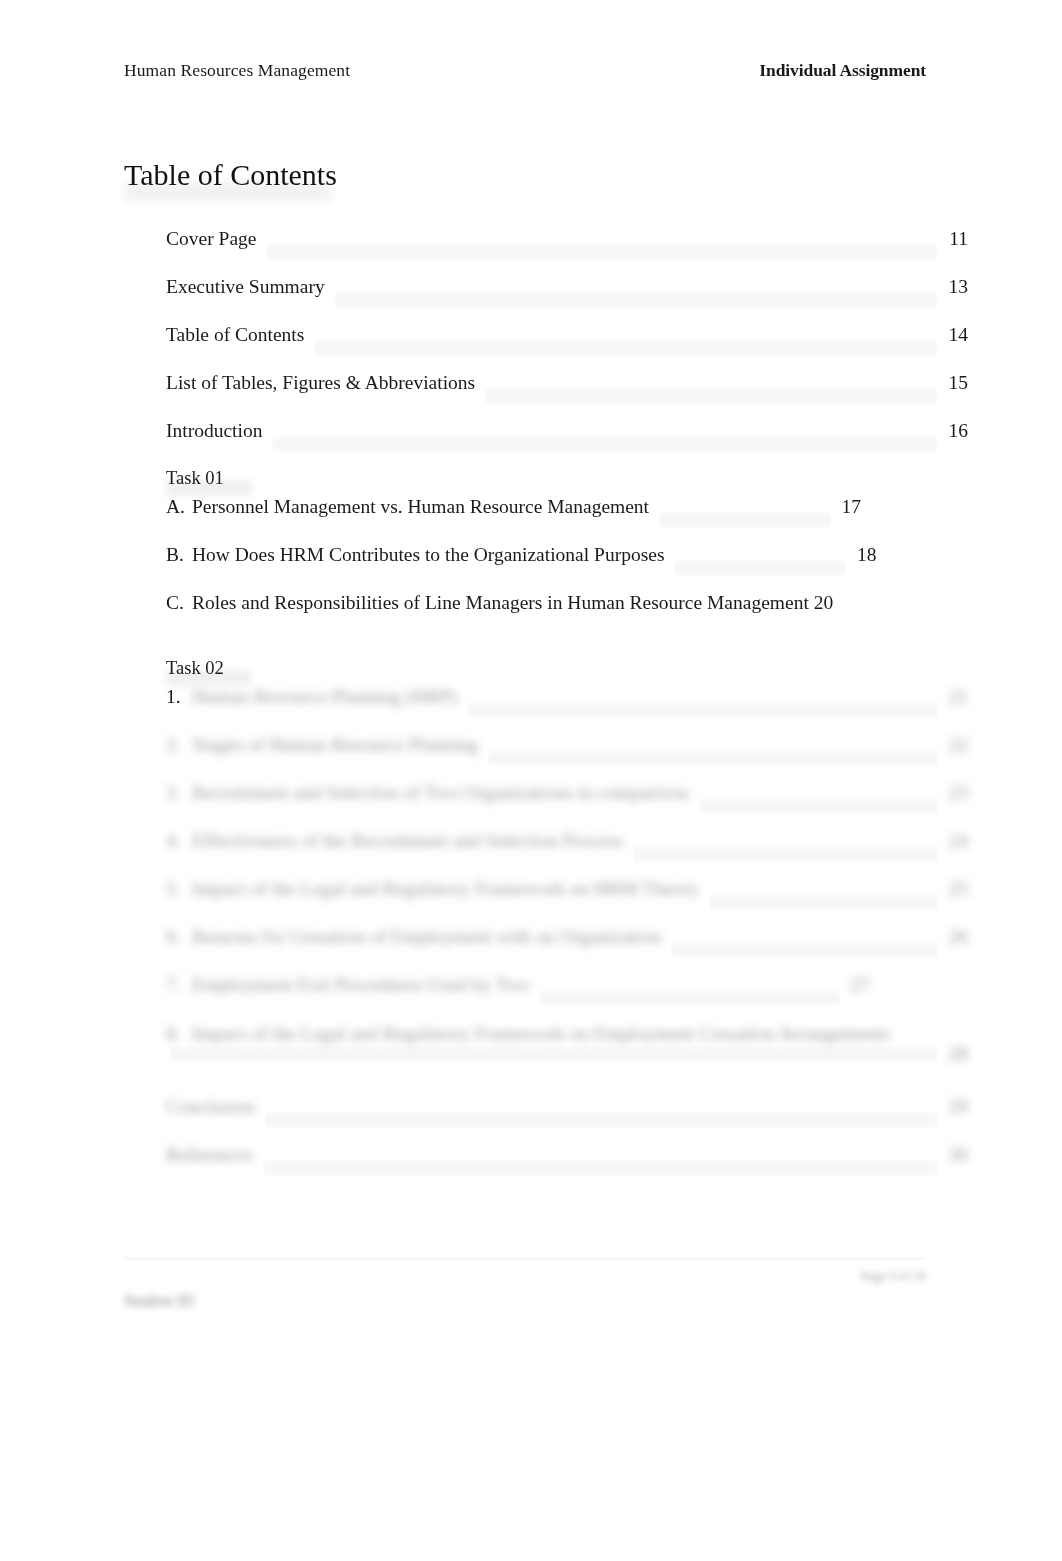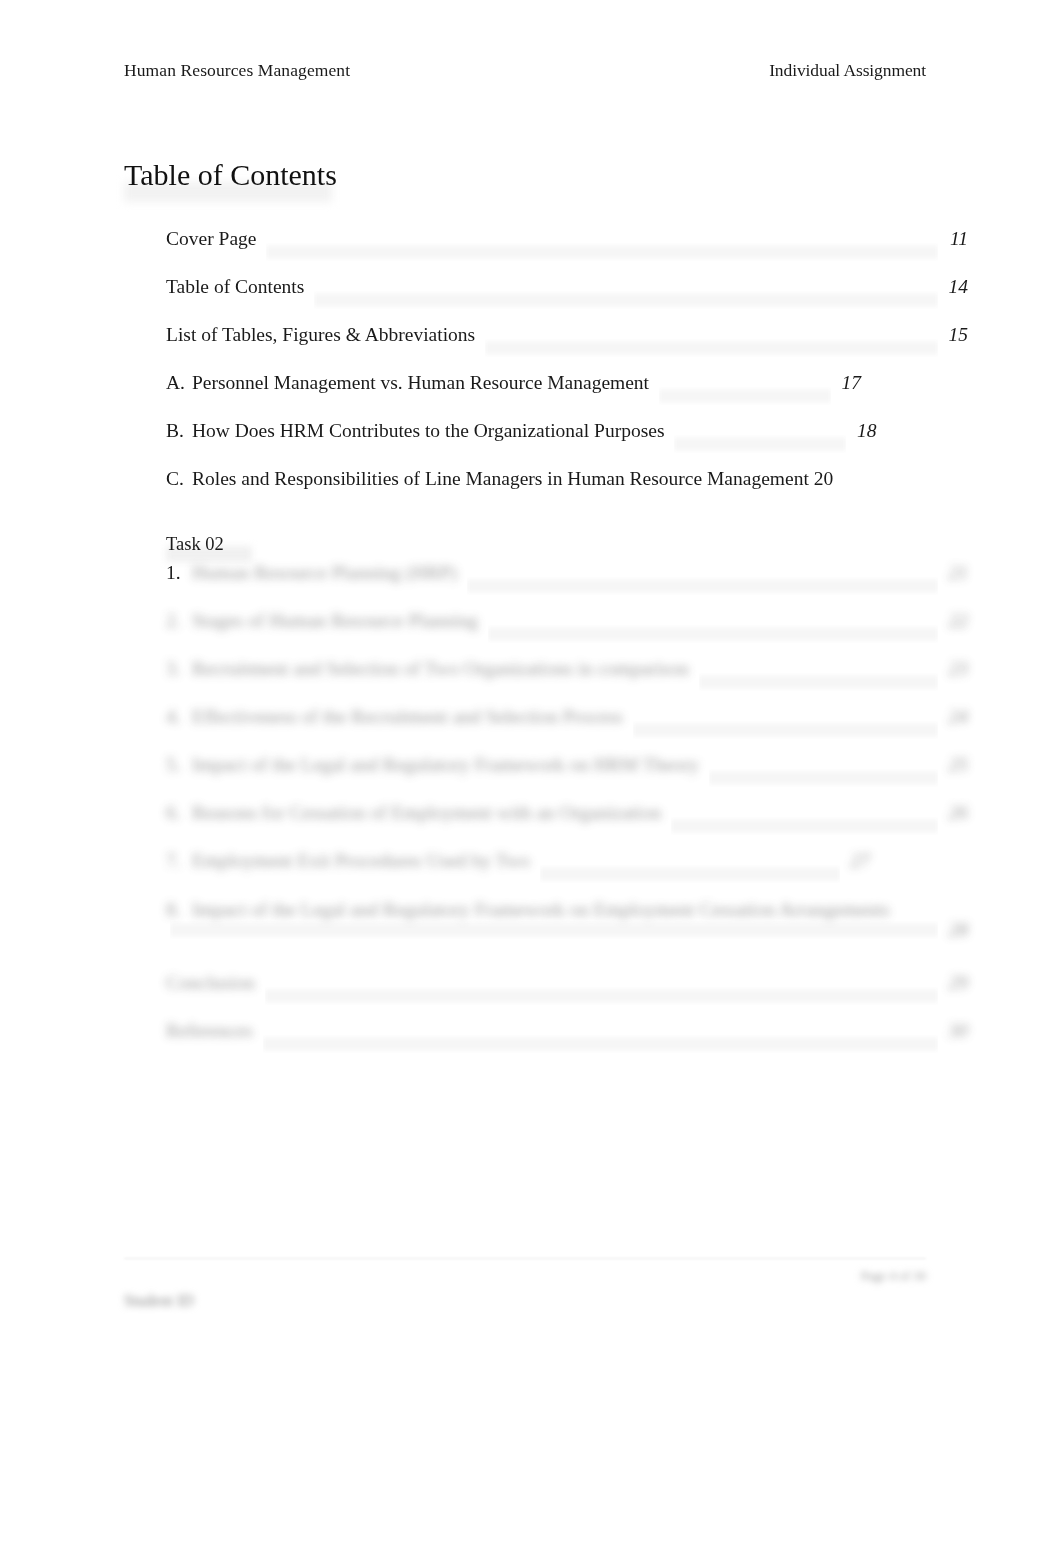--- a/index.html
+++ b/index.html
@@ -26,21 +26,21 @@
     position: absolute;
     left: 124px;
     top: 60px;
     width: 802px;
     display: flex;
     justify-content: space-between;
     align-items: flex-start;
     font-size: 17.5px;
     letter-spacing: 0.1px;
   }
-  .doc-header .right { letter-spacing: -0.1px; }
+  .doc-header .right { letter-spacing: -0.1px; font-weight: bold; }
 
   
   .toc-title-wrap {
     position: absolute;
     left: 124px;
     top: 158px;
     width: 802px;
   }
   .toc-title {
     font-size: 30px;
@@ -118,21 +118,20 @@
     filter: blur(2.4px);
   }
   .leader.short { flex: 0 0 auto; width: 172px; }
   .leader.medium { flex: 0 0 auto; width: 300px; }
 
   .toc-page {
     flex: 0 0 auto;
     min-width: 26px;
     text-align: right;
     z-index: 2;
-    font-style: italic;
   }
 
   
   .task-head {
     position: relative;
     font-size: 18.5px;
     line-height: 1.1;
     height: 28px;
     display: flex;
     align-items: baseline;
@@ -237,30 +236,44 @@
   </div>
 
   <div class="toc">
 
     <div class="toc-row lvl1">
       <span class="toc-label">Cover Page</span>
       <span class="leader"></span>
       <span class="toc-page">11</span>
     </div>
     <div class="toc-row lvl1">
+      <span class="toc-label">Executive Summary</span>
+      <span class="leader"></span>
+      <span class="toc-page">13</span>
+    </div>
+    <div class="toc-row lvl1">
       <span class="toc-label">Table of Contents</span>
       <span class="leader"></span>
       <span class="toc-page">14</span>
     </div>
     <div class="toc-row lvl1">
       <span class="toc-label">List of Tables, Figures &amp; Abbreviations</span>
       <span class="leader"></span>
       <span class="toc-page">15</span>
     </div>
-
+    <div class="toc-row lvl1">
+      <span class="toc-label">Introduction</span>
+      <span class="leader"></span>
+      <span class="toc-page">16</span>
+    </div>
+
+    <div class="task-head">
+      <span class="task-redaction"></span>
+      <span class="task-text">Task 01</span>
+    </div>
 
     <div class="toc-row lvl2">
       <span class="toc-num">A.</span>
       <span class="toc-label">Personnel Management vs. Human Resource Management</span>
       <span class="leader short"></span>
       <span class="toc-page">17</span>
     </div>
 
     <div class="toc-row lvl2">
       <span class="toc-num">B.</span>

